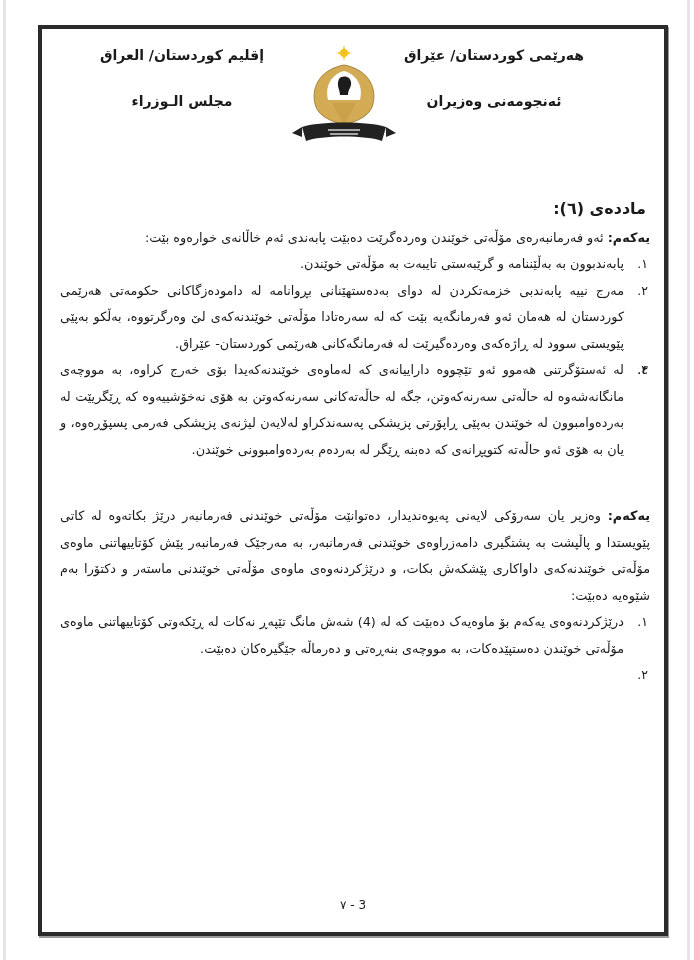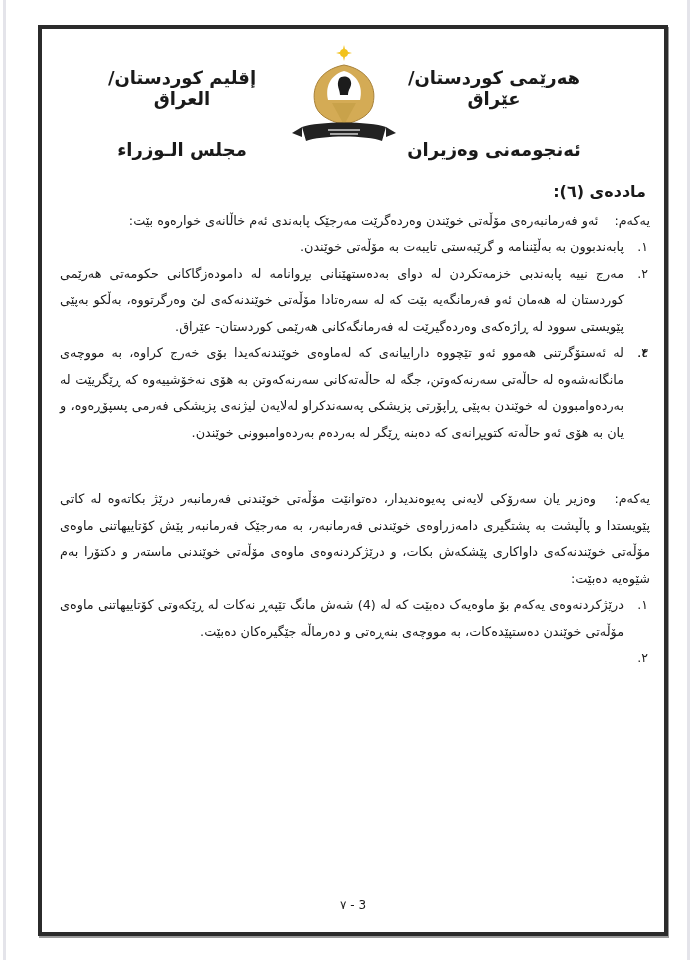--- a/index.html
+++ b/index.html
@@ -9,29 +9,29 @@
       font-family: "DejaVu Sans", sans-serif; color: #1a1a1a;
     }
     .edge-left { position: absolute; left: 3px; top: 0; width: 3px; height: 960px; background: #e4e4ea; }
     .edge-right { position: absolute; left: 687px; top: 0; width: 3px; height: 960px; background: #e4e4ea; }
     .frame {
       position: absolute; left: 38px; top: 25px; width: 622px; height: 903px;
       border: 4px solid #2b2b2b;
       box-shadow: 1px 2px 0 #9a9a9a;
     }
     .doc { position: absolute; inset: 0; direction: rtl; }
-    .hdr-r, .hdr-l { position: absolute; top: 38px; font-size: 18px; font-weight: bold; text-align: center; }
+    .hdr-r, .hdr-l { position: absolute; top: 18px; font-size: 14px; font-weight: bold; text-align: center; }
     .hdr-r { right: 70px; width: 200px; }
     .hdr-l { left: 40px; width: 200px; }
     .hdr-line1 { display: block; margin-bottom: 30px; }
     .logo { position: absolute; left: 246px; top: 16px; width: 112px; height: 100px; }
     .content { position: absolute; top: 150px; right: 14px; left: 18px; font-size: 12.8px; line-height: 26.5px; }
-    .article-title { font-size: 16px; font-weight: bold; margin: 0 4px 2px 0; }
+    .article-title { font-size: 16px; font-weight: bold; margin: 17px 4px 2px 0; }
     .para { margin: 0; text-align: justify; }
-    .para b { font-weight: normal; margin-left: 12px; }
+    .para b { font-weight: bold; }
     ol.items { list-style: none; margin: 0; padding: 0 26px 0 0; }
     ol.items li { position: relative; text-align: justify; }
     .num { position: absolute; right: -24px; top: 0; font-size: 12.5px; }
     .gap { height: 40px; }
     .page-num { position: absolute; bottom: 20px; left: 0; right: 0; text-align: center; font-size: 12px; direction: rtl; }
   </style>
 </head>
 <body>
 
 <div class="edge-left"></div>
@@ -67,21 +67,21 @@
     </div>
 
     <div class="hdr-l">
       <span class="hdr-line1">إقليم كوردستان/ العراق</span>
       <span>مجلس الـوزراء</span>
     </div>
 
     <div class="content">
       <div class="article-title">ماددەی (٦):</div>
       <p class="para">
-        <b>یەکەم:</b><span> ئەو فەرمانبەرەی مۆڵەتی خوێندن وەردەگرێت مەرجێک پابەندی ئەم خاڵانەی خوارەوە بێت:</span>
+        <b>یەکەم:</b><span> ئەو فەرمانبەرەی مۆڵەتی خوێندن وەردەگرێت دەبێت پابەندی ئەم خاڵانەی خوارەوە بێت:</span>
       </p>
       <ol class="items">
         <li><span class="num">١.</span><span>پابەندبوون بە بەڵێننامە و گرێبەستی تایبەت بە مۆڵەتی خوێندن.</span></li>
         <li><span class="num">٢.</span><span>مەرج نییە پابەندبی خزمەتکردن لە دوای بەدەستهێنانی بڕوانامە لە دامودەزگاکانی حکومەتی هەرێمی کوردستان لە هەمان ئەو فەرمانگەیە بێت کە لە سەرەتادا مۆڵەتی خوێندنەکەی لێ وەرگرتووە، بەڵکو بەپێی پێویستی سوود لە ڕاژەکەی وەردەگیرێت لە فەرمانگەکانی هەرێمی کوردستان- عێراق.</span></li>
         <li><span class="num">٣.</span></li>
         <li><span class="num">٤.</span><span>لە ئەستۆگرتنی هەموو ئەو تێچووە داراییانەی کە لەماوەی خوێندنەکەیدا بۆی خەرج کراوە، بە مووچەی مانگانەشەوە لە حاڵەتی سەرنەکەوتن، جگە لە حاڵەتەکانی سەرنەکەوتن بە هۆی نەخۆشییەوە کە ڕێگریێت لە بەردەوامبوون لە خوێندن بەپێی ڕاپۆرتی پزیشکی پەسەندکراو لەلایەن لیژنەی پزیشکی فەرمی پسپۆڕەوە، و یان بە هۆی ئەو حاڵەتە کتوپڕانەی کە دەبنە ڕێگر لە بەردەم بەردەوامبوونی خوێندن.</span></li>
       </ol>
 
       <div class="gap"></div>
 

